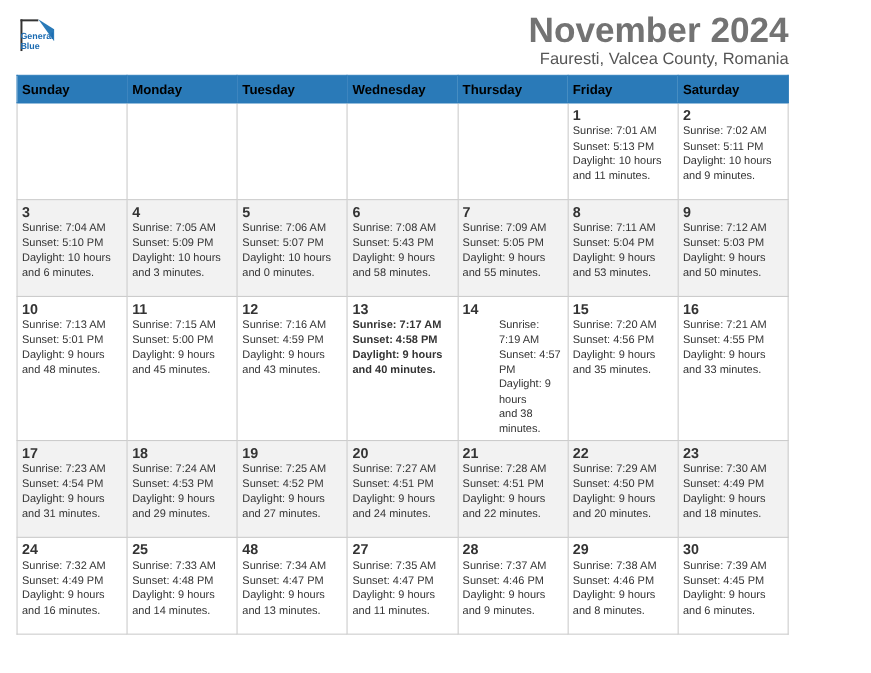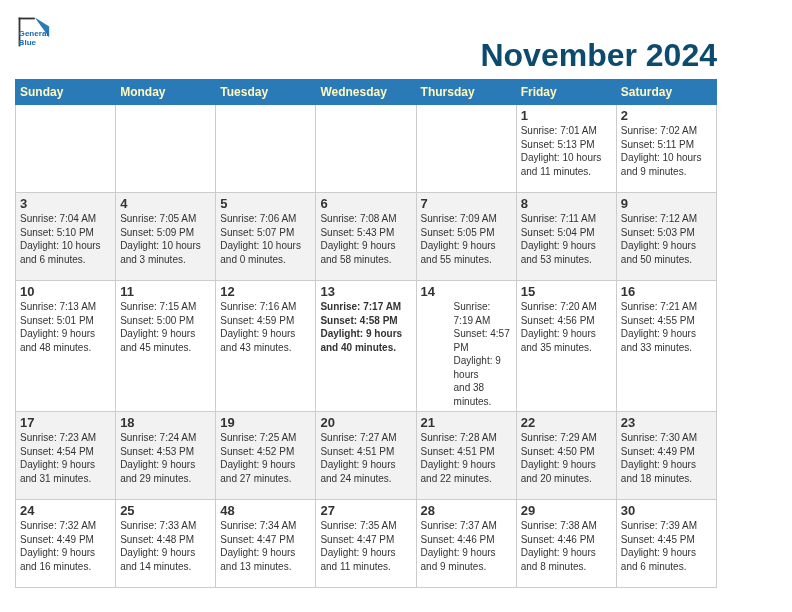--- a/index.html
+++ b/index.html
@@ -30,37 +30,36 @@
       width: 36px;
       height: 36px;
       margin-right: 4px;
     }
     .title-block {
       text-align: right;
     }
     .title-block h1 {
       font-size: 32px;
       font-weight: bold;
-      color: #0c4a6e;
+      color: #737373;
       line-height: 1.1;
-      margin-top: 28px;
     }
     .title-block h2 {
       font-size: 15px;
       font-weight: normal;
       color: #555;
     }
     .calendar {
       width: 100%;
       border-collapse: collapse;
       table-layout: fixed;
     }
     .calendar thead th {
       background: #2a7ab8;
-      color: #fef9c3;
+      color: #000000;
       font-size: 12px;
       font-weight: bold;
       padding: 5px 4px;
       text-align: left;
       border: 1px solid #2a7ab8;
     }
     .calendar tbody td {
       border: 1px solid #ccc;
       vertical-align: top;
       padding: 3px 4px;
@@ -98,20 +97,21 @@
 
         <polygon points="22,4 38,14 38,26" fill="#2a7ab8"></polygon>
         <rect x="4" y="4" width="18" height="2" fill="#333"></rect>
         <rect x="4" y="4" width="2" height="32" fill="#333"></rect>
         <text x="4" y="24" font-size="9" fill="#1a6ab1" font-weight="bold" font-family="Arial">General</text>
         <text x="4" y="34" font-size="9" fill="#1a6ab1" font-weight="bold" font-family="Arial">Blue</text>
       </svg>
     </div>
     <div class="title-block">
       <h1>November 2024</h1>
+      <h2>Fauresti, Valcea County, Romania</h2>
     </div>
   </div>
 
   <table class="calendar">
     <thead>
       <tr>
       <th>Sunday</th>
           <th>Monday</th>
           <th>Tuesday</th>
           <th>Wednesday</th>

